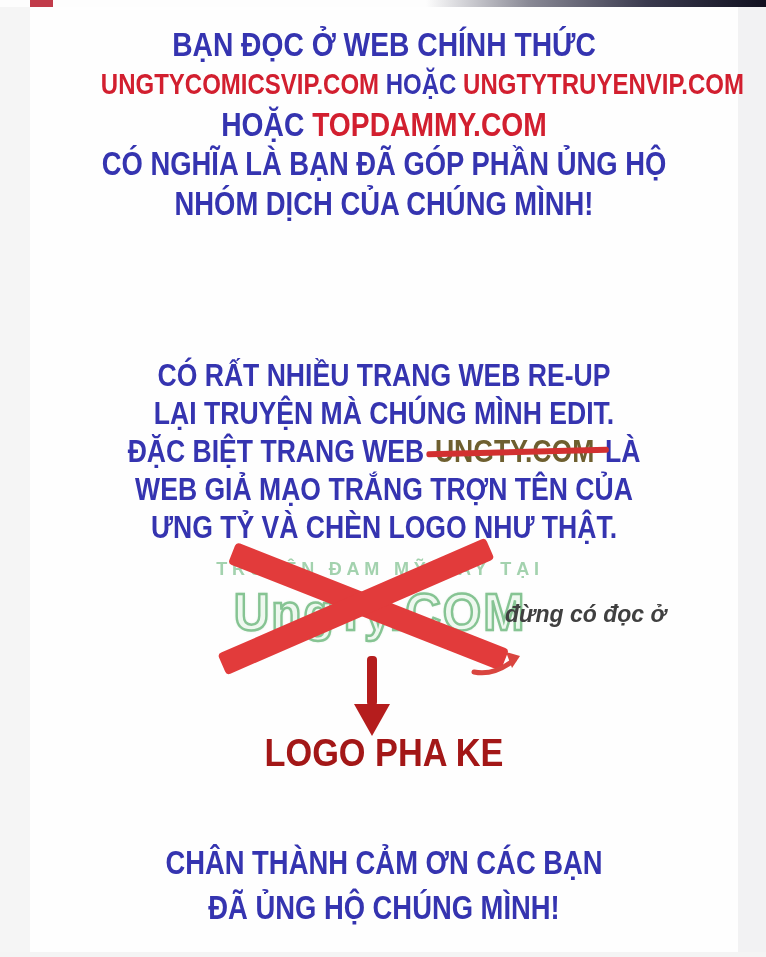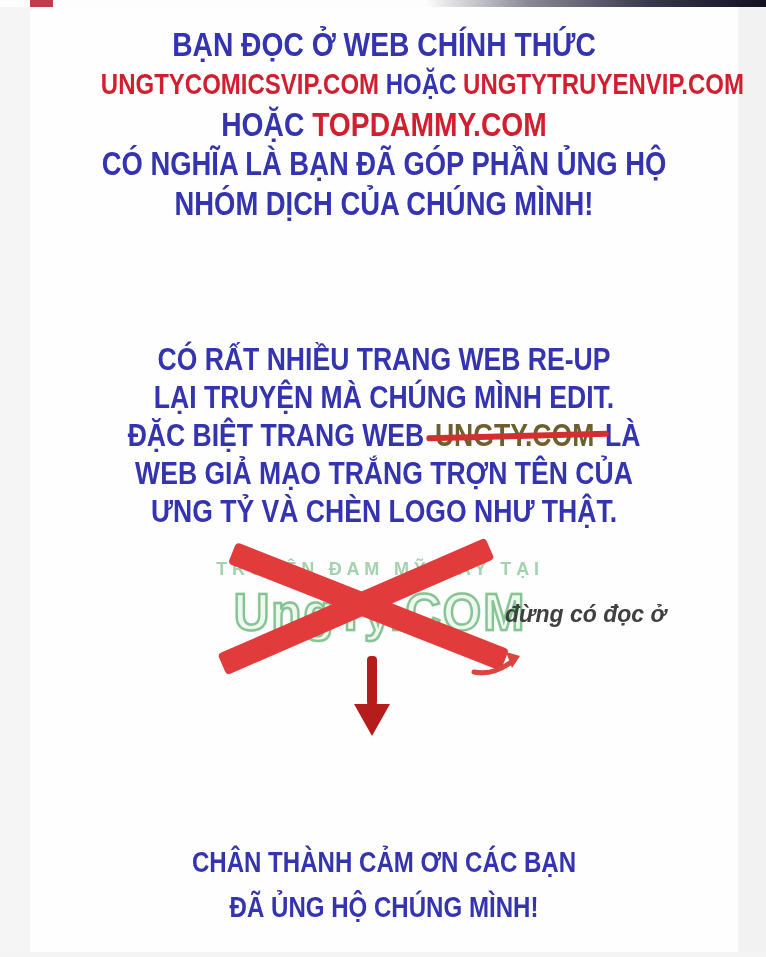--- a/index.html
+++ b/index.html
@@ -27,21 +27,21 @@
   .line  { white-space:nowrap; transform:scaleX(0.83); }
   .t-blue { color:#3534b0; }
   .t-red  { color:#d21f2f; }
 
   .header-block { top:24px; font-size:33px; line-height:40px; }
   .header-block .big { font-size:34px; }
   .header-block .urls { font-size:30px; transform:scaleX(0.80); }
 
   .notice-block { top:252px; font-size:33px; line-height:43px; }
 
-  .warning-block { top:340px; font-size:32px; line-height:38px; }
+  .warning-block { top:356px; font-size:32px; line-height:38px; }
   .fake-site {
     color:#6e5f2f; position:relative; display:inline-block; padding:0 4px;
   }
   .fake-site::after {
     content:""; position:absolute; left:-6px; right:-14px; top:45%; height:6px;
     background:#d23030; transform:rotate(-1.2deg); border-radius:3px;
   }
 
   
   .fakelogo { position:absolute; left:150px; top:558px; width:460px; text-align:center; }
@@ -67,21 +67,21 @@
     color:#404040; font-size:23px; line-height:29px; font-style:italic; white-space:nowrap;
   }
 
   .note-arrow { position:absolute; left:468px; top:638px; }
 
   .down-arrow { position:absolute; left:352px; top:652px; }
 
   .caption-block { top:731px; font-size:39px; color:#a31717; }
   .caption-block .line { transform:scaleX(0.88); }
 
-  .footer-block { top:840px; font-size:29px; line-height:45px; }
+  .footer-block { top:840px; font-size:33px; line-height:45px; }
 </style>
 </head>
 <body>
 
 <div class="page">
 
   <div class="side-margin left"></div>
   <div class="side-margin right"></div>
   <div class="bottom-margin"></div>
 
@@ -132,19 +132,22 @@
 
   <div class="note">
     <div>đừng có đọc ở</div>
   </div>
 
   <svg class="down-arrow" width="40" height="86" viewBox="0 0 40 86">
     <rect x="15" y="4" width="10" height="50" rx="4" fill="#b51d1d"></rect>
     <path d="M20 84 L2 52 L38 52 Z" fill="#b51d1d"></path>
   </svg>
 
+  <div class="block caption-block">
+    <div class="line">LOGO PHA KE</div>
+  </div>
 
   <div class="block footer-block">
     <div class="line t-blue">CHÂN THÀNH CẢM ƠN CÁC BẠN</div>
     <div class="line t-blue">ĐÃ ỦNG HỘ CHÚNG MÌNH!</div>
   </div>
 
 </div>
 
 </body></html>

